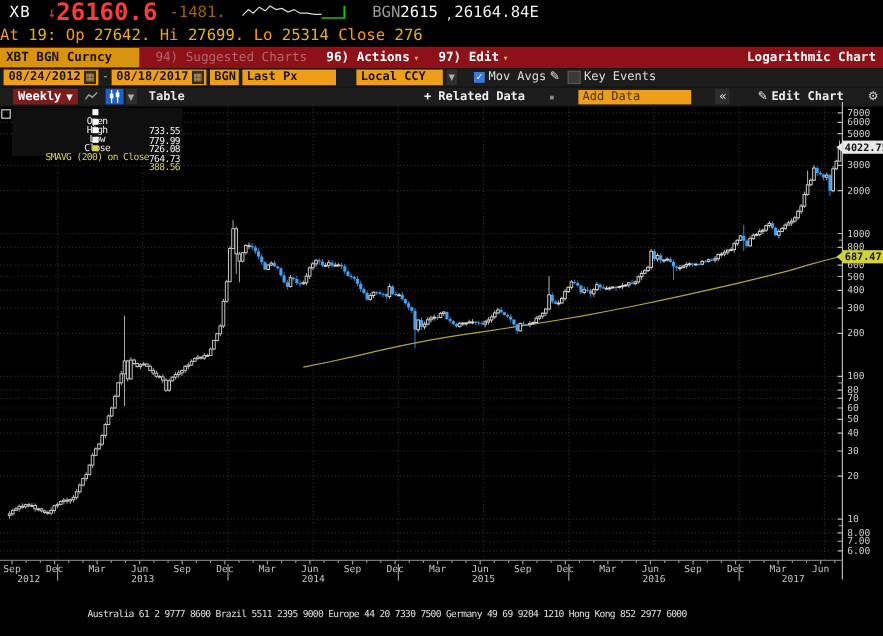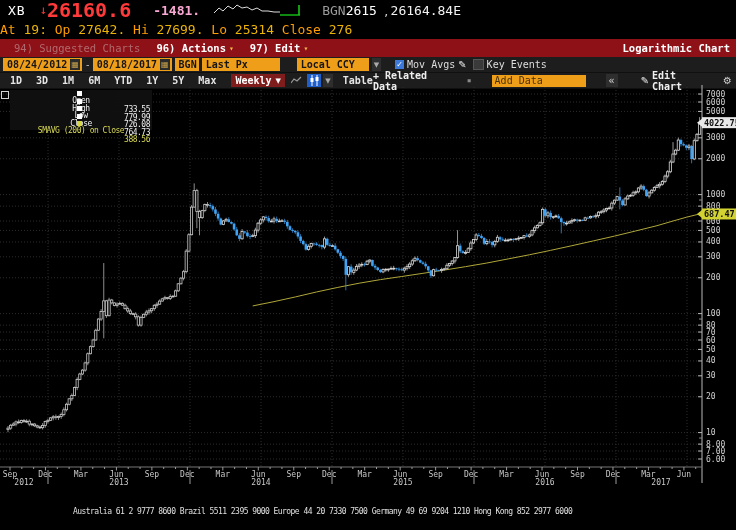--- a/index.html
+++ b/index.html
@@ -3,21 +3,21 @@
 <meta charset="utf-8">
 <style>
   html,body{margin:0;padding:0;background:#000;}
   body{width:736px;height:530px;position:relative;overflow:hidden;
        font-family:"DejaVu Sans Mono",monospace;-webkit-font-smoothing:none;}
   
   .r1{display:flex;align-items:center;height:20px;padding-left:8px;color:#eee;font-size:13px;}
   .tick{color:#fff;letter-spacing:1px;}
   .dn-arrow{color:#ff3a3a;margin-left:14px;font-size:12px;}
   .px{color:#ff3a3a;font-weight:bold;font-size:20px;}
-  .chg{color:#f9a8d4;margin-left:22px;font-size:13px;font-weight:bold;}
+  .chg{color:#a16207;margin-left:10px;font-size:13px;}
   .spark{margin-left:10px;}
   .src{color:#9a9a9a;margin-left:16px;}
   .bid{color:#ffffff;}
   .sep-c{color:#cfcfcf;font-size:11px;margin:4px 1px 0 6px;}
   .ask{color:#f2f2f2;}
   .r2{display:flex;align-items:center;height:19px;padding-left:0;font-size:13px;white-space:pre;}
   .lbl{color:#ff9d00;}
   .val{color:#eab308;}
   
   .menubar{height:18px;background:#8e1118;display:flex;align-items:center;font-size:10.5px;color:#fff;}
@@ -88,20 +88,21 @@
   <span class="src">BGN</span>
   <span class="bid">2615</span>
   <span class="sep-c">,</span>
   <span class="ask">26164.84E</span>
 </div>
 
 <div class="r2"><span class="lbl">At</span><span> </span><span class="val">19:</span><span> </span><span class="lbl">Op</span><span> </span><span class="val">27642.</span><span> </span><span class="lbl">Hi</span><span> </span><span class="val">27699.</span><span> </span><span class="lbl">Lo</span><span> </span><span class="val">25314</span><span> </span><span class="lbl">Close</span><span> </span><span class="val">276</span>
 </div>
 
 <div class="menubar">
+  <div class="sectab">XBT BGN Curncy</div>
   <div class="dim-item">94) Suggested Charts</div>
   <div class="menu-item">
     <span>96) Actions</span>
     <span class="ar">▾</span>
   </div>
   <div class="menu-item">
     <span>97) Edit</span>
     <span class="ar">▾</span>
   </div>
   <div class="log-label">Logarithmic Chart</div>
@@ -122,30 +123,20 @@
   <div class="ofield" style="width:66px;margin-left:14px">Local CCY</div>
   <div class="ddbtn">▼</div>
   <span class="chk on">✓</span>
   <span>Mov Avgs</span>
   <span class="pencil">✎</span>
   <span class="chk off"></span>
   <span>Key Events</span>
 </div>
 
 <div class="toolbar">
-  <div id="periods" style="display:flex">
-      <span class="pbtn">1D</span>
-      <span class="pbtn">3D</span>
-      <span class="pbtn">1M</span>
-      <span class="pbtn">6M</span>
-      <span class="pbtn">YTD</span>
-      <span class="pbtn">1Y</span>
-      <span class="pbtn">5Y</span>
-      <span class="pbtn">Max</span>
-    </div>
   <div class="freq">
     <span>Weekly</span>
     <span class="ar">▼</span>
   </div>
   <div class="icobtn">
     <svg width="11" height="9">
         <polyline points="0,7 3,3 6,5 10,1" fill="none" stroke="#9a9a9a" stroke-width="1.2"></polyline>
       </svg>
   </div>
   <div class="icobtn active">

